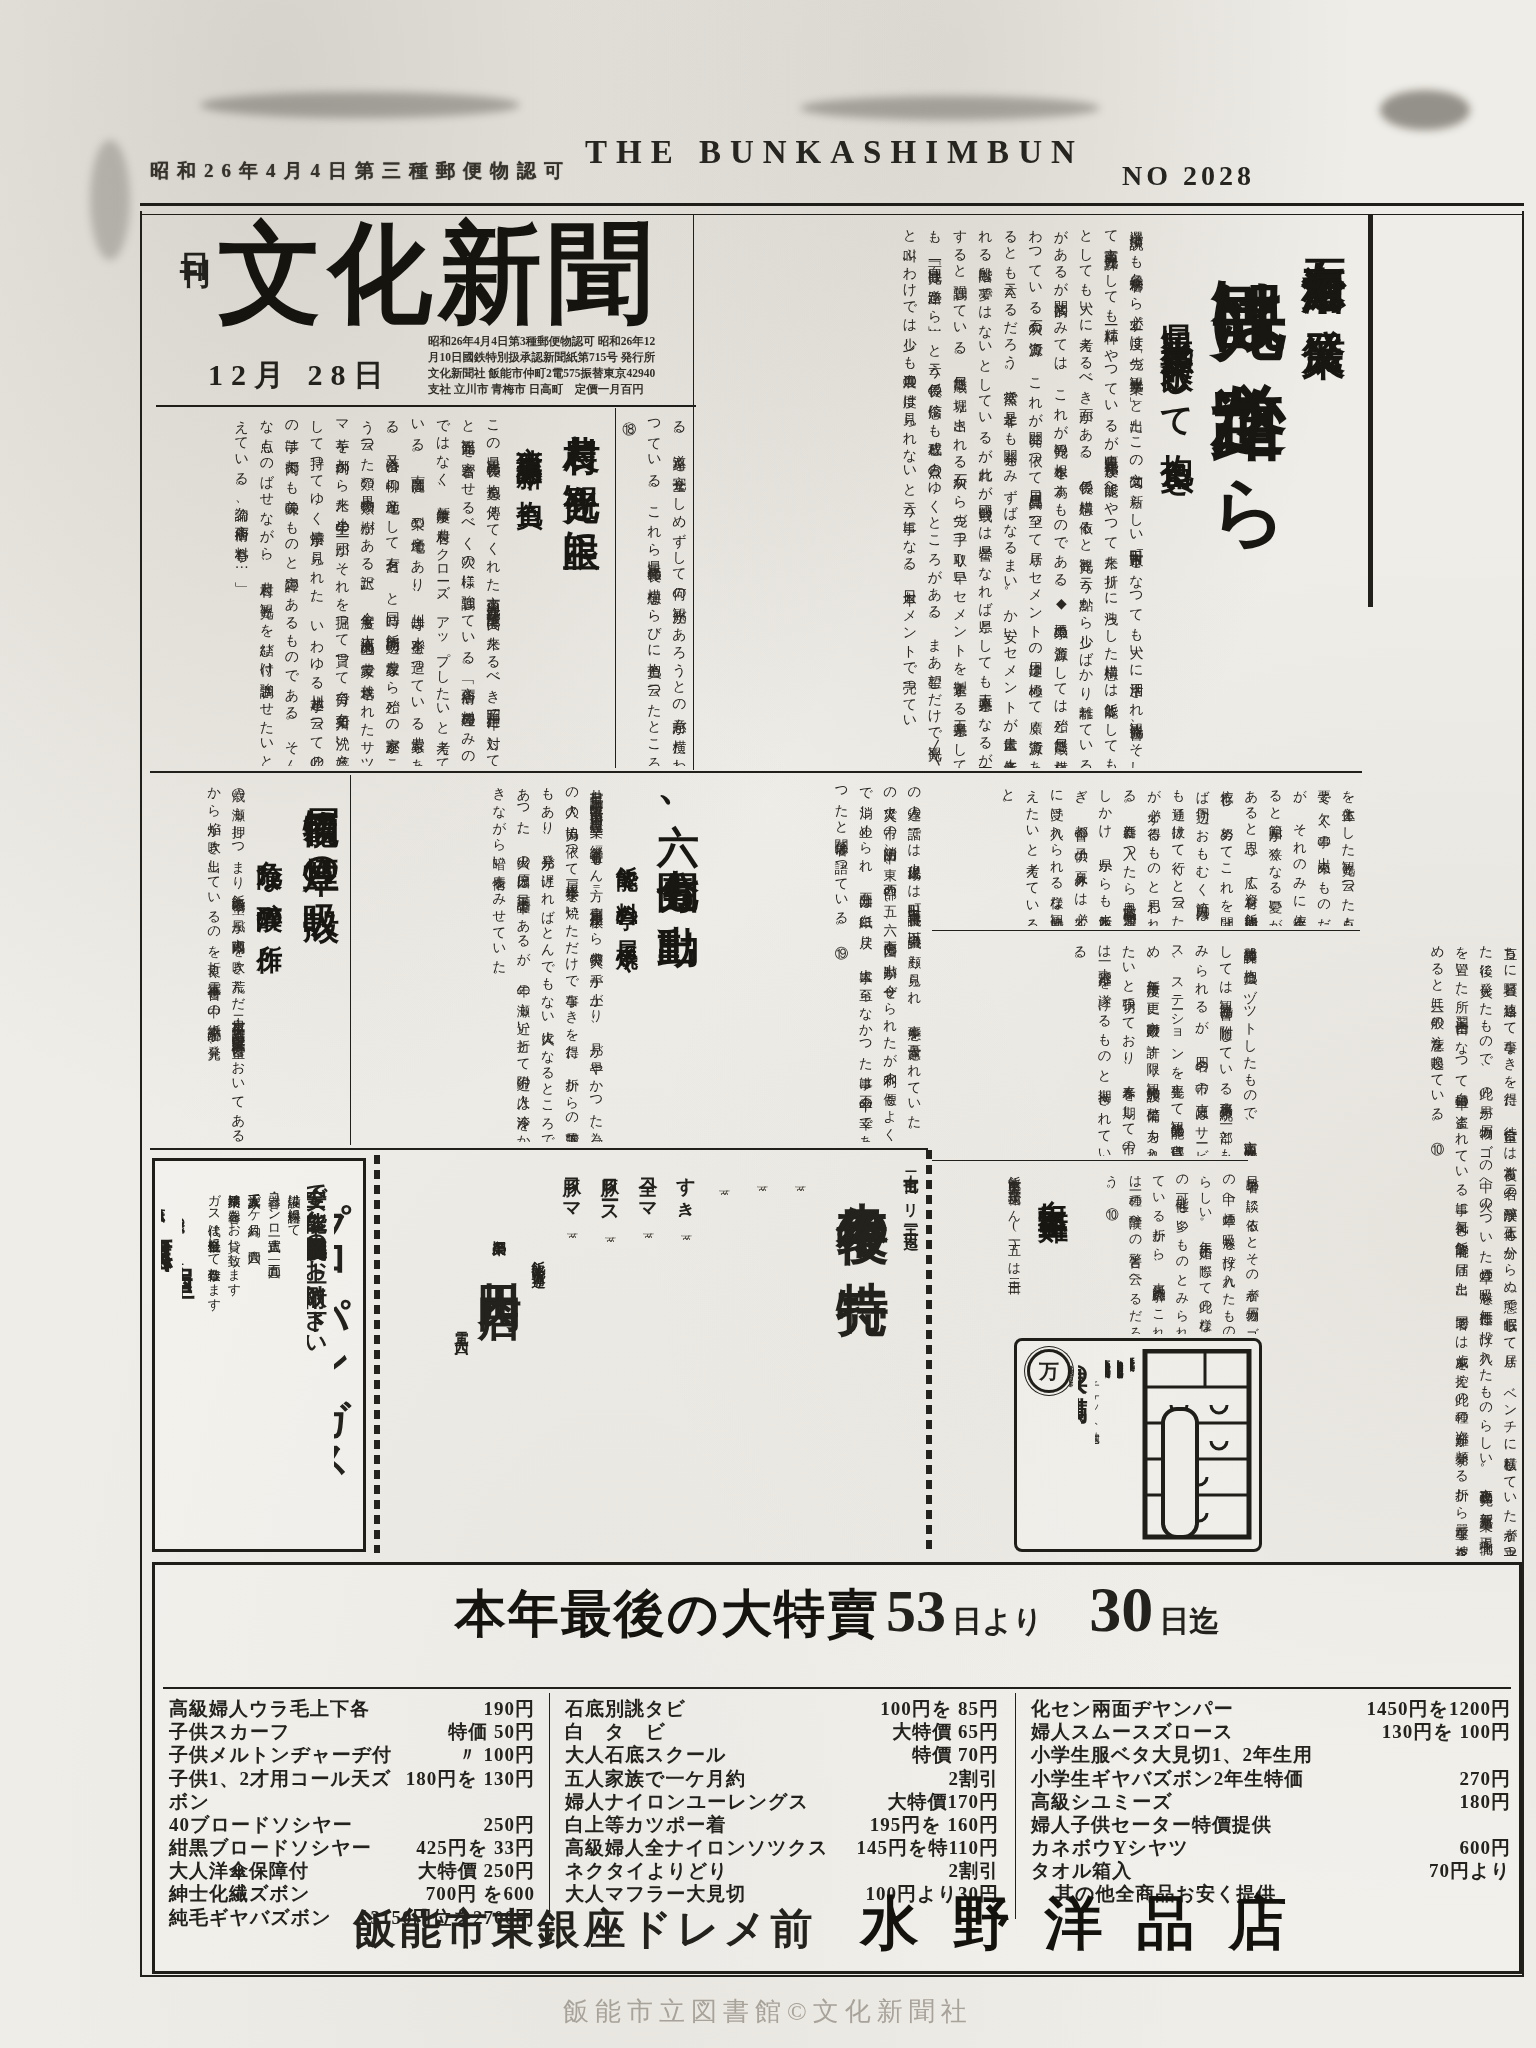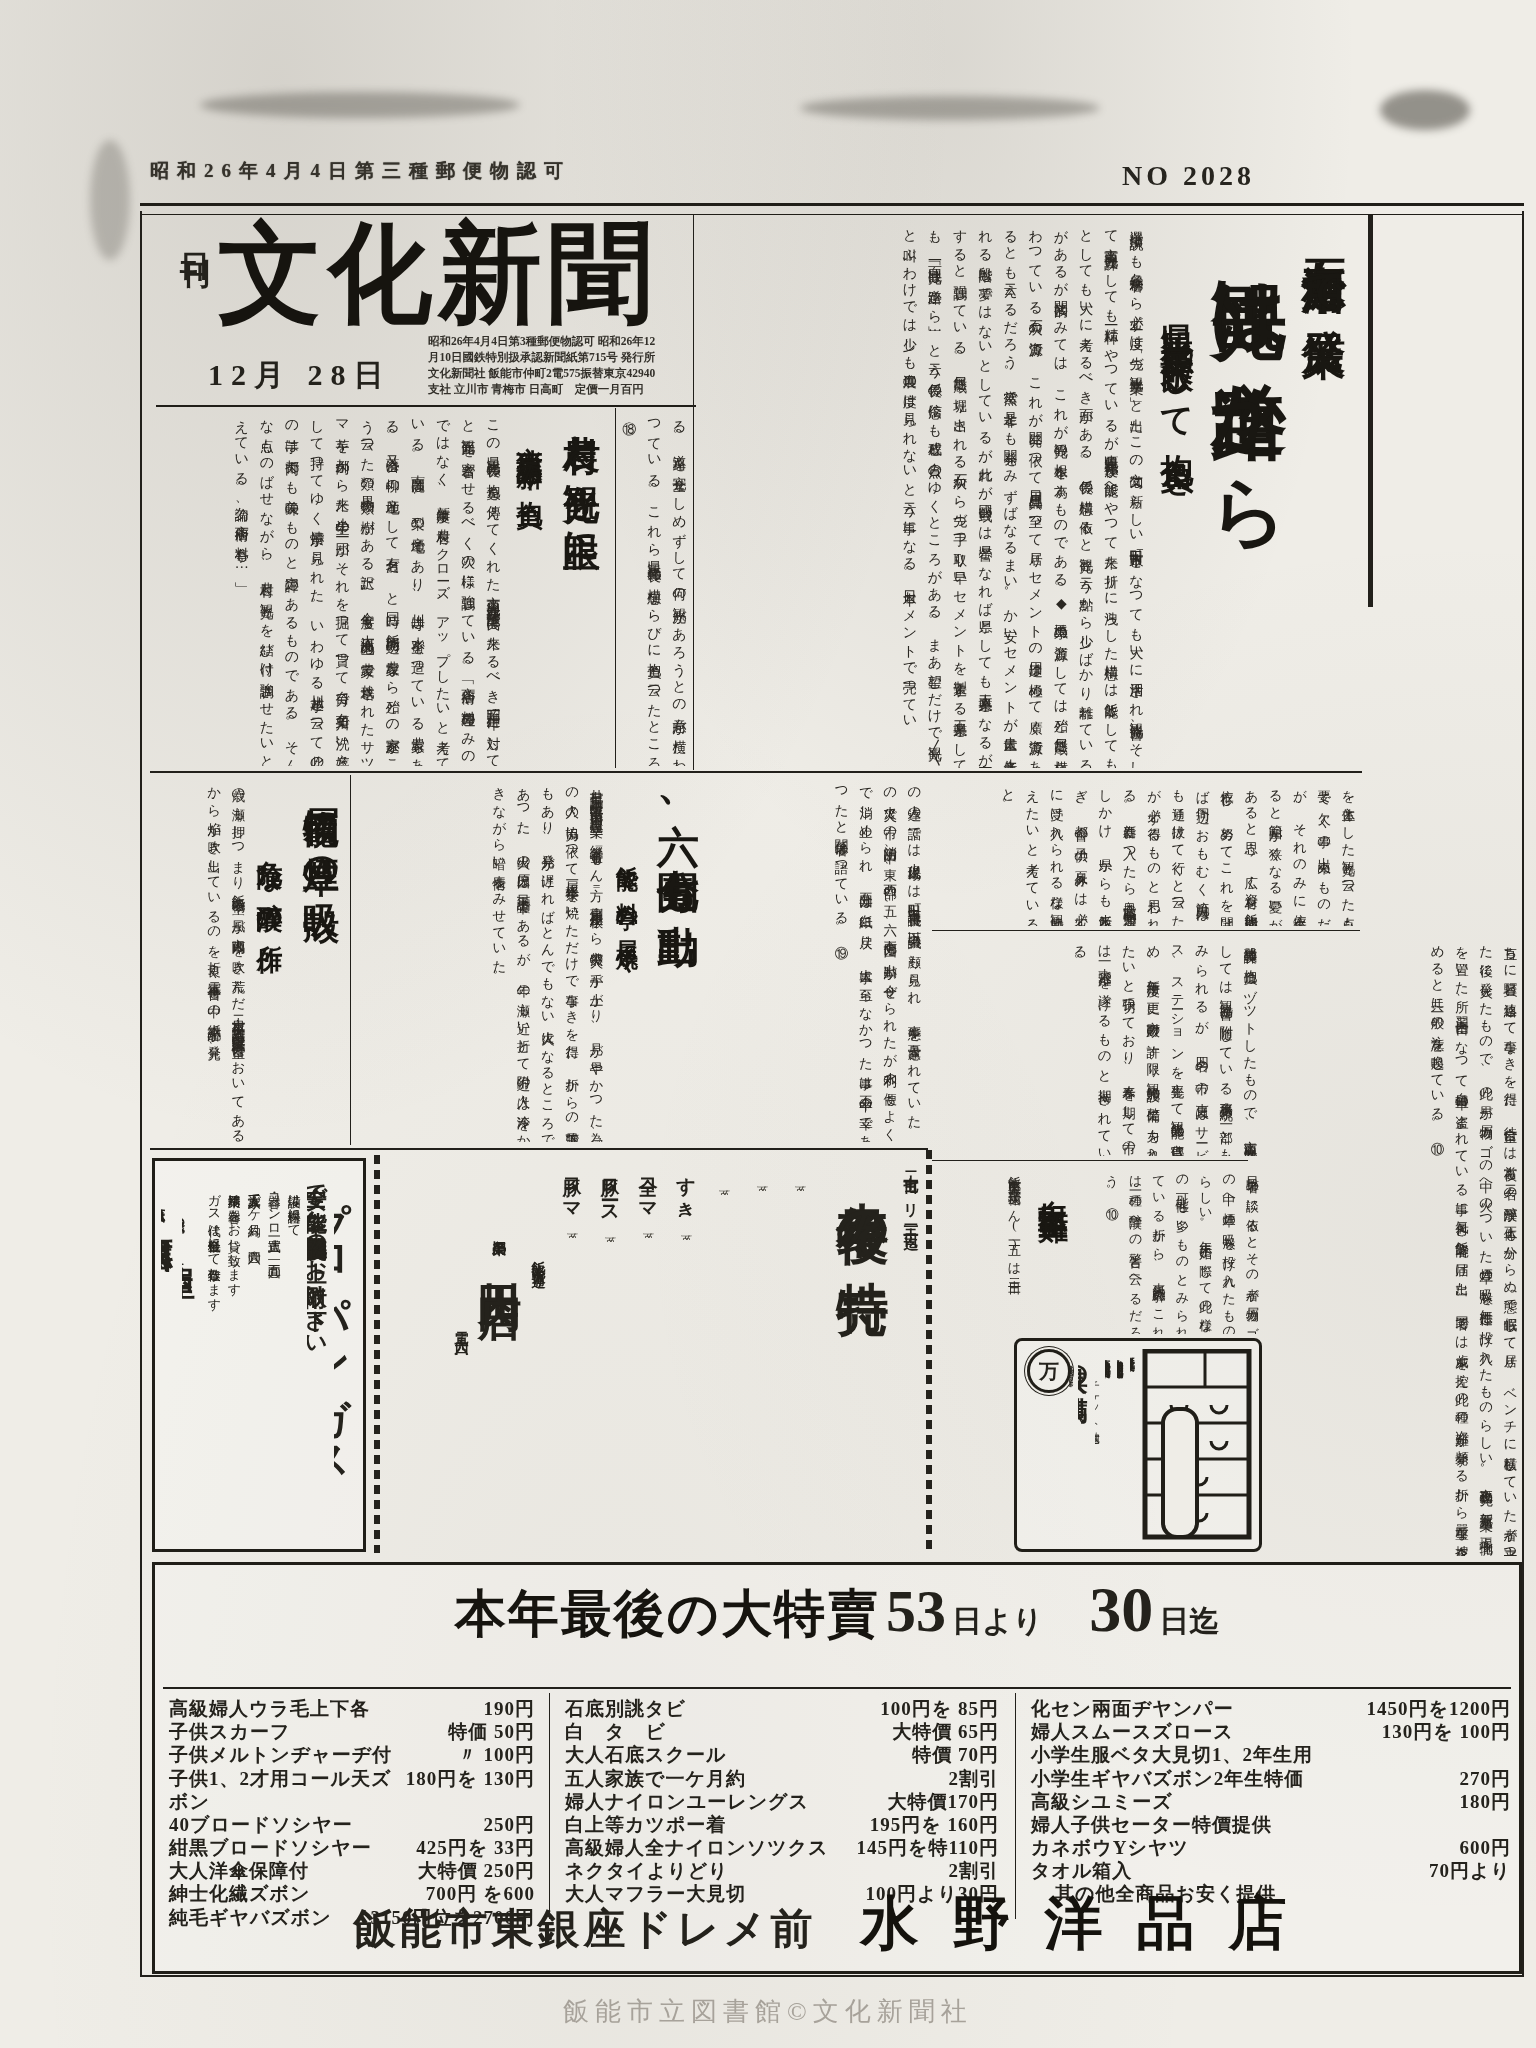--- a/index.html
+++ b/index.html
@@ -33,20 +33,21 @@
 <body>
 
 <div class="page">
 
   <div class="abs smudge" style="left:200px;top:92px;width:320px;height:26px;"></div>
   <div class="abs smudge" style="left:800px;top:96px;width:300px;height:24px;"></div>
   <div class="abs smudge" style="left:1380px;top:90px;width:90px;height:40px;opacity:.5;"></div>
   <div class="abs smudge" style="left:90px;top:140px;width:40px;height:120px;opacity:.25;"></div>
 
   <div class="abs" style="left:150px;top:158px;font-size:19px;font-weight:700;letter-spacing:8px;color:#35322b;text-shadow:0 0 1px #55524a;">昭和26年4月4日第三種郵便物認可</div>
+  <div class="abs" style="left:585px;top:134px;font-size:33px;font-weight:900;letter-spacing:9px;color:#27251f;">THE BUNKASHIMBUN</div>
   <div class="abs" style="left:1122px;top:160px;font-size:28px;font-weight:700;letter-spacing:4px;color:#27251f;">NO 2028</div>
 
   <div class="abs" style="left:140px;top:203px;width:1384px;height:8px;border-top:3px solid #201e18;border-bottom:1px solid #201e18;"></div>
   <div class="abs rule" style="left:140px;top:211px;width:2px;height:1766px;"></div>
   <div class="abs rule" style="left:1522px;top:211px;width:2px;height:1766px;"></div>
   <div class="abs rule" style="left:140px;top:1975px;width:1384px;height:2px;"></div>
 
   <div class="abs" style="left:156px;top:215px;width:540px;height:190px;border-bottom:2px solid #201e18;">
     <div class="abs v" style="left:18px;top:14px;height:90px;font-size:30px;font-weight:900;letter-spacing:6px;">日刊</div>
     <div class="abs" style="left:62px;top:2px;font-size:104px;font-weight:900;letter-spacing:6px;line-height:1.1;color:#16140f;transform:scaleY(1.05);">文化新聞</div>

